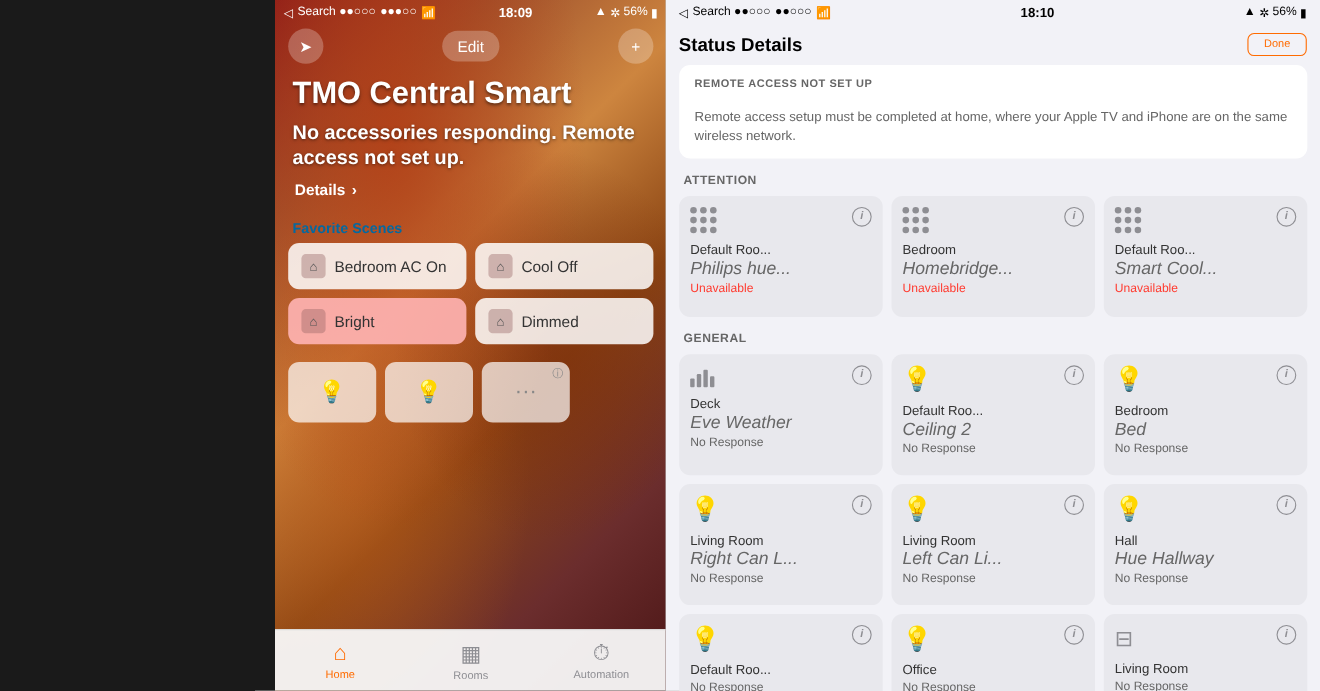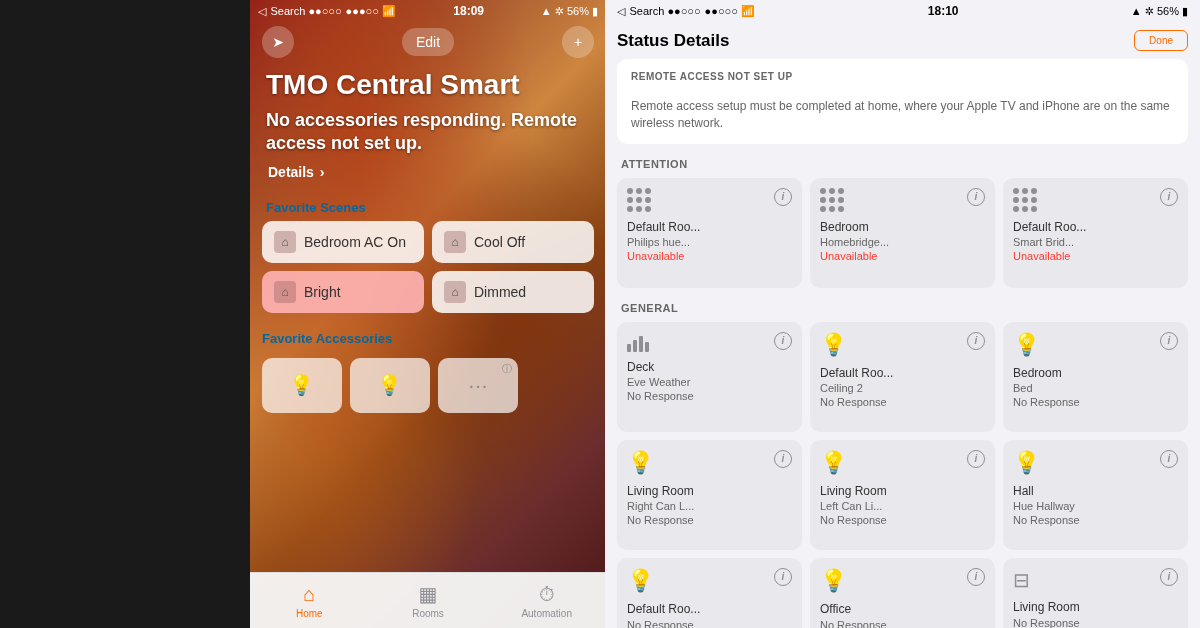--- a/index.html
+++ b/index.html
@@ -384,23 +384,24 @@
     }
 
     .device-name {
       font-size: 12px;
       font-weight: 500;
       color: #333;
       line-height: 1.3;
     }
 
     .device-sub {
-      font-size: 11px;
+      font-size: 16px;
       color: #666;
       margin-top: 1px;
+      font-style: italic;
     }
 
     .device-status {
       font-size: 11px;
       margin-top: 2px;
     }
 
     .status-unavailable {
       color: #FF3B30;
     }
@@ -495,21 +496,20 @@
         <div class="scene-icon">⌂</div>
         <span>Bright</span>
       </div>
       <div class="scene-btn">
         <div class="scene-icon">⌂</div>
         <span>Dimmed</span>
       </div>
     </div>
 
     <div class="accessories-section">
-      <div class="section-title" style="padding:8px 0 6px;">Favorite Accessories</div>
       <div class="accessories-row">
         <div class="accessory-thumb">
           <span style="font-size:20px;color:#888;">💡</span>
         </div>
         <div class="accessory-thumb">
           <span style="font-size:20px;color:#888;">💡</span>
         </div>
         <div class="accessory-thumb" style="position:relative;">
           <span style="font-size:20px;color:#888;">···</span>
           <span style="position:absolute;top:4px;right:6px;font-size:10px;color:#888;">ⓘ</span>
@@ -613,21 +613,21 @@
             <div class="dot"></div>
               <div class="dot"></div>
               <div class="dot"></div>
             <div class="dot"></div>
               <div class="dot"></div>
               <div class="dot"></div>
           </div>
           <div class="device-info-icon">i</div>
         </div>
         <div class="device-name">Default Roo...</div>
-        <div class="device-sub">Smart Brid...</div>
+        <div class="device-sub">Smart Cool...</div>
         <div class="device-status status-unavailable">Unavailable</div>
       </div>
     </div>
 
     <div class="section-header">GENERAL</div>
     <div class="device-grid">
 
       <div class="device-card">
         <div class="device-card-icon-row">
           <div class="bars-icon">

